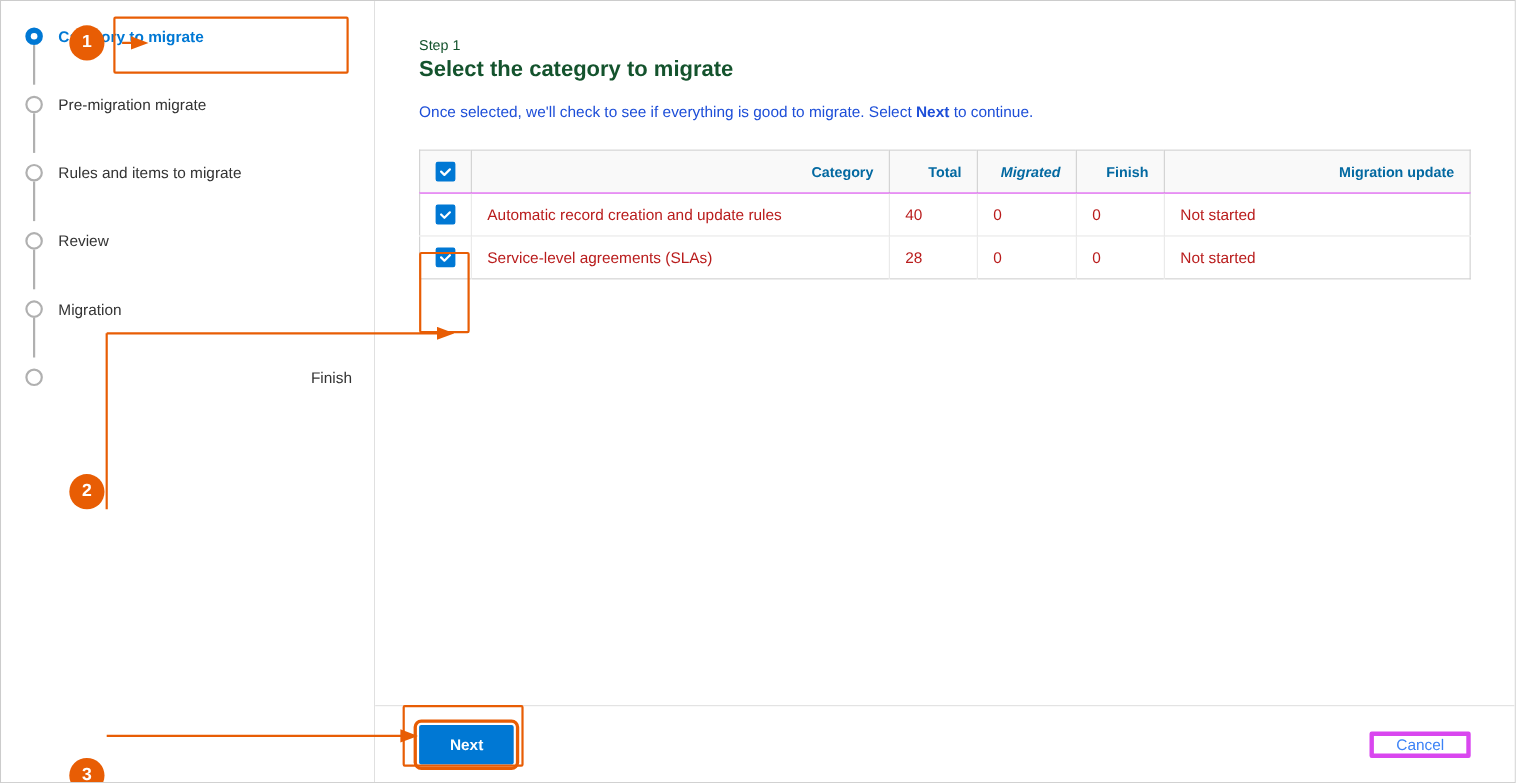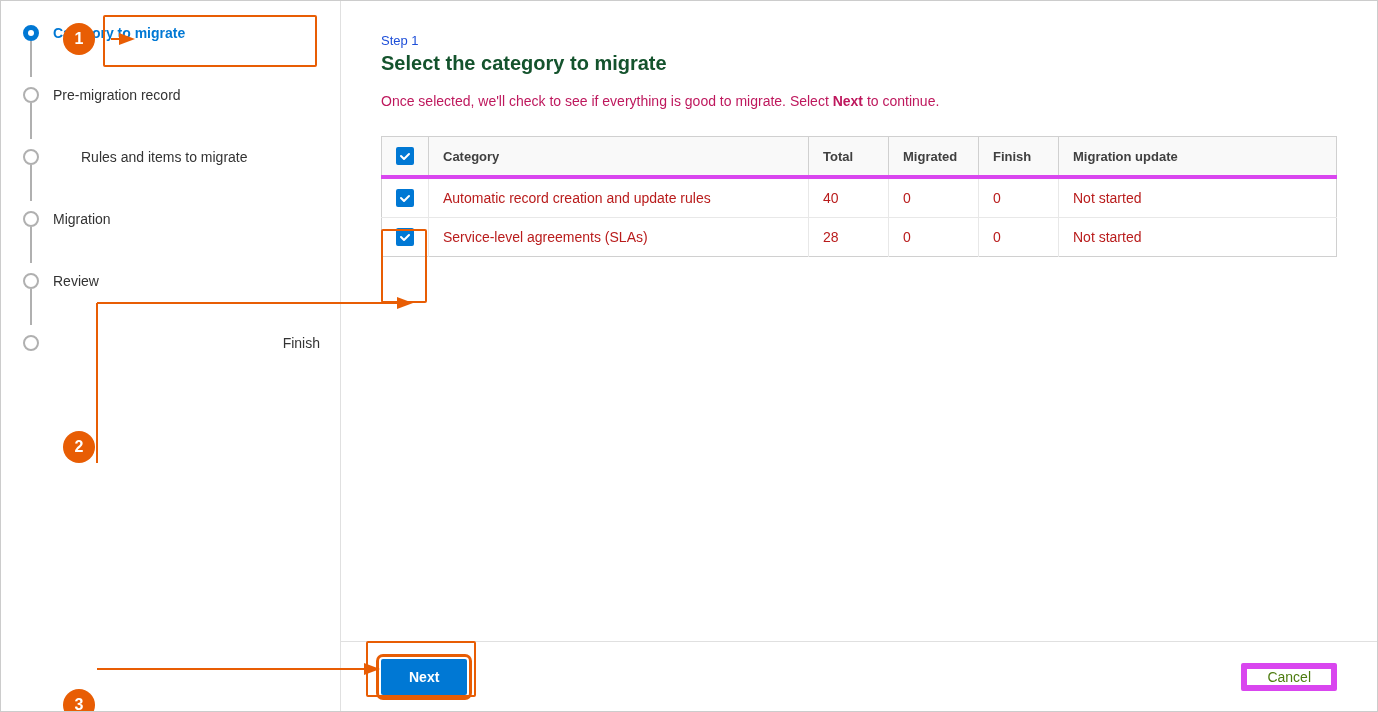--- a/index.html
+++ b/index.html
@@ -108,52 +108,52 @@
     }
     
     .content-area {
       flex: 1;
       padding: 32px 40px 0 40px;
       overflow-y: auto;
       background: #fff;
     }
     .step-label-small {
       font-size: 13px;
-      color: #1d4ed8;
+      color: #14532d;
       margin-bottom: 4px;
     }
     .step-title {
       font-size: 20px;
       font-weight: 600;
       color: #14532d;
       margin-bottom: 16px;
     }
     .step-description {
       font-size: 14px;
-      color: #be185d;
+      color: #1d4ed8;
       margin-bottom: 24px;
       line-height: 1.5;
     }
     .step-description strong {
       font-weight: 700;
     }
     
     .migration-table {
       width: 100%;
       border-collapse: collapse;
       border: 1px solid #d0d0d0;
     }
     .migration-table th {
       background: #f9f9f9;
       padding: 10px 14px;
-      text-align: left;
+      text-align: right;
       font-size: 13px;
       font-weight: 600;
-      color: #404040;
-      border-bottom: 4px solid #d946ef;
+      color: #0369a1;
+      border-bottom: 1px solid #d946ef;
       border-right: 1px solid #d0d0d0;
     }
     .migration-table th:last-child { border-right: none; }
     .migration-table td {
       padding: 10px 14px;
       border-bottom: 1px solid #e8e8e8;
       border-right: 1px solid #e8e8e8;
       font-size: 14px;
       color: #b91c1c;
       vertical-align: middle;
@@ -197,22 +197,22 @@
       padding: 10px 28px;
       font-size: 14px;
       font-weight: 600;
       cursor: pointer;
       border-radius: 2px;
       outline: 3px solid #e85d04;
       outline-offset: 2px;
     }
     .btn-cancel {
       background: #fff;
-      color: #4d7c0f;
-      border: 6px solid #d946ef;
+      color: #3b82f6;
+      border: 4px solid #d946ef;
       padding: 0 20px;
       font-size: 14px;
       cursor: pointer;
       border-radius: 2px;
     }
     
     .annotation-container {
       position: absolute;
       pointer-events: none;
       top: 0; left: 0;
@@ -250,21 +250,21 @@
       left: 365px;
       width: 110px;
       height: 56px;
       border: 2.5px solid #e85d04;
       border-radius: 2px;
       pointer-events: none;
       z-index: 5;
     }
     .col-category { width: 380px; }
     .col-total { width: 80px; }
-    .col-migrated { width: 90px; }
+    .col-migrated { width: 90px; font-style: italic; }
     .col-pending { width: 80px; }
     .col-status { }
   </style>
 </head>
 <body>
 
 <div class="window">
 
   <div class="sidebar-highlight"></div>
   <div class="checkbox-highlight"></div>
@@ -294,45 +294,45 @@
             <div class="step-line"></div>
           </div>
           <div class="step-label active" style="padding-top:0;">Category to migrate</div>
         </div>
 
         <div class="step-item" style="margin-top:10px;">
           <div class="step-connector-wrapper">
             <div class="step-circle"></div>
             <div class="step-line"></div>
           </div>
-          <div class="step-label" style="padding-top:0;">Pre-migration record</div>
-        </div>
-
-        <div class="step-item" style="margin-top:10px;gap:28px;">
+          <div class="step-label" style="padding-top:0;">Pre-migration migrate</div>
+        </div>
+
+        <div class="step-item" style="margin-top:10px;">
           <div class="step-connector-wrapper">
             <div class="step-circle"></div>
             <div class="step-line"></div>
           </div>
           <div class="step-label" style="padding-top:0;">Rules and items to migrate</div>
         </div>
 
         <div class="step-item" style="margin-top:10px;">
           <div class="step-connector-wrapper">
             <div class="step-circle"></div>
             <div class="step-line"></div>
           </div>
-          <div class="step-label" style="padding-top:0;">Migration</div>
+          <div class="step-label" style="padding-top:0;">Review</div>
         </div>
 
         <div class="step-item" style="margin-top:10px;">
           <div class="step-connector-wrapper">
             <div class="step-circle"></div>
             <div class="step-line"></div>
           </div>
-          <div class="step-label" style="padding-top:0;">Review</div>
+          <div class="step-label" style="padding-top:0;">Migration</div>
         </div>
 
         <div class="step-item" style="margin-top:10px;justify-content:space-between;">
           <div class="step-connector-wrapper">
             <div class="step-circle"></div>
           </div>
           <div class="step-label" style="padding-top:0;">Finish</div>
         </div>
       </div>
     </div>

